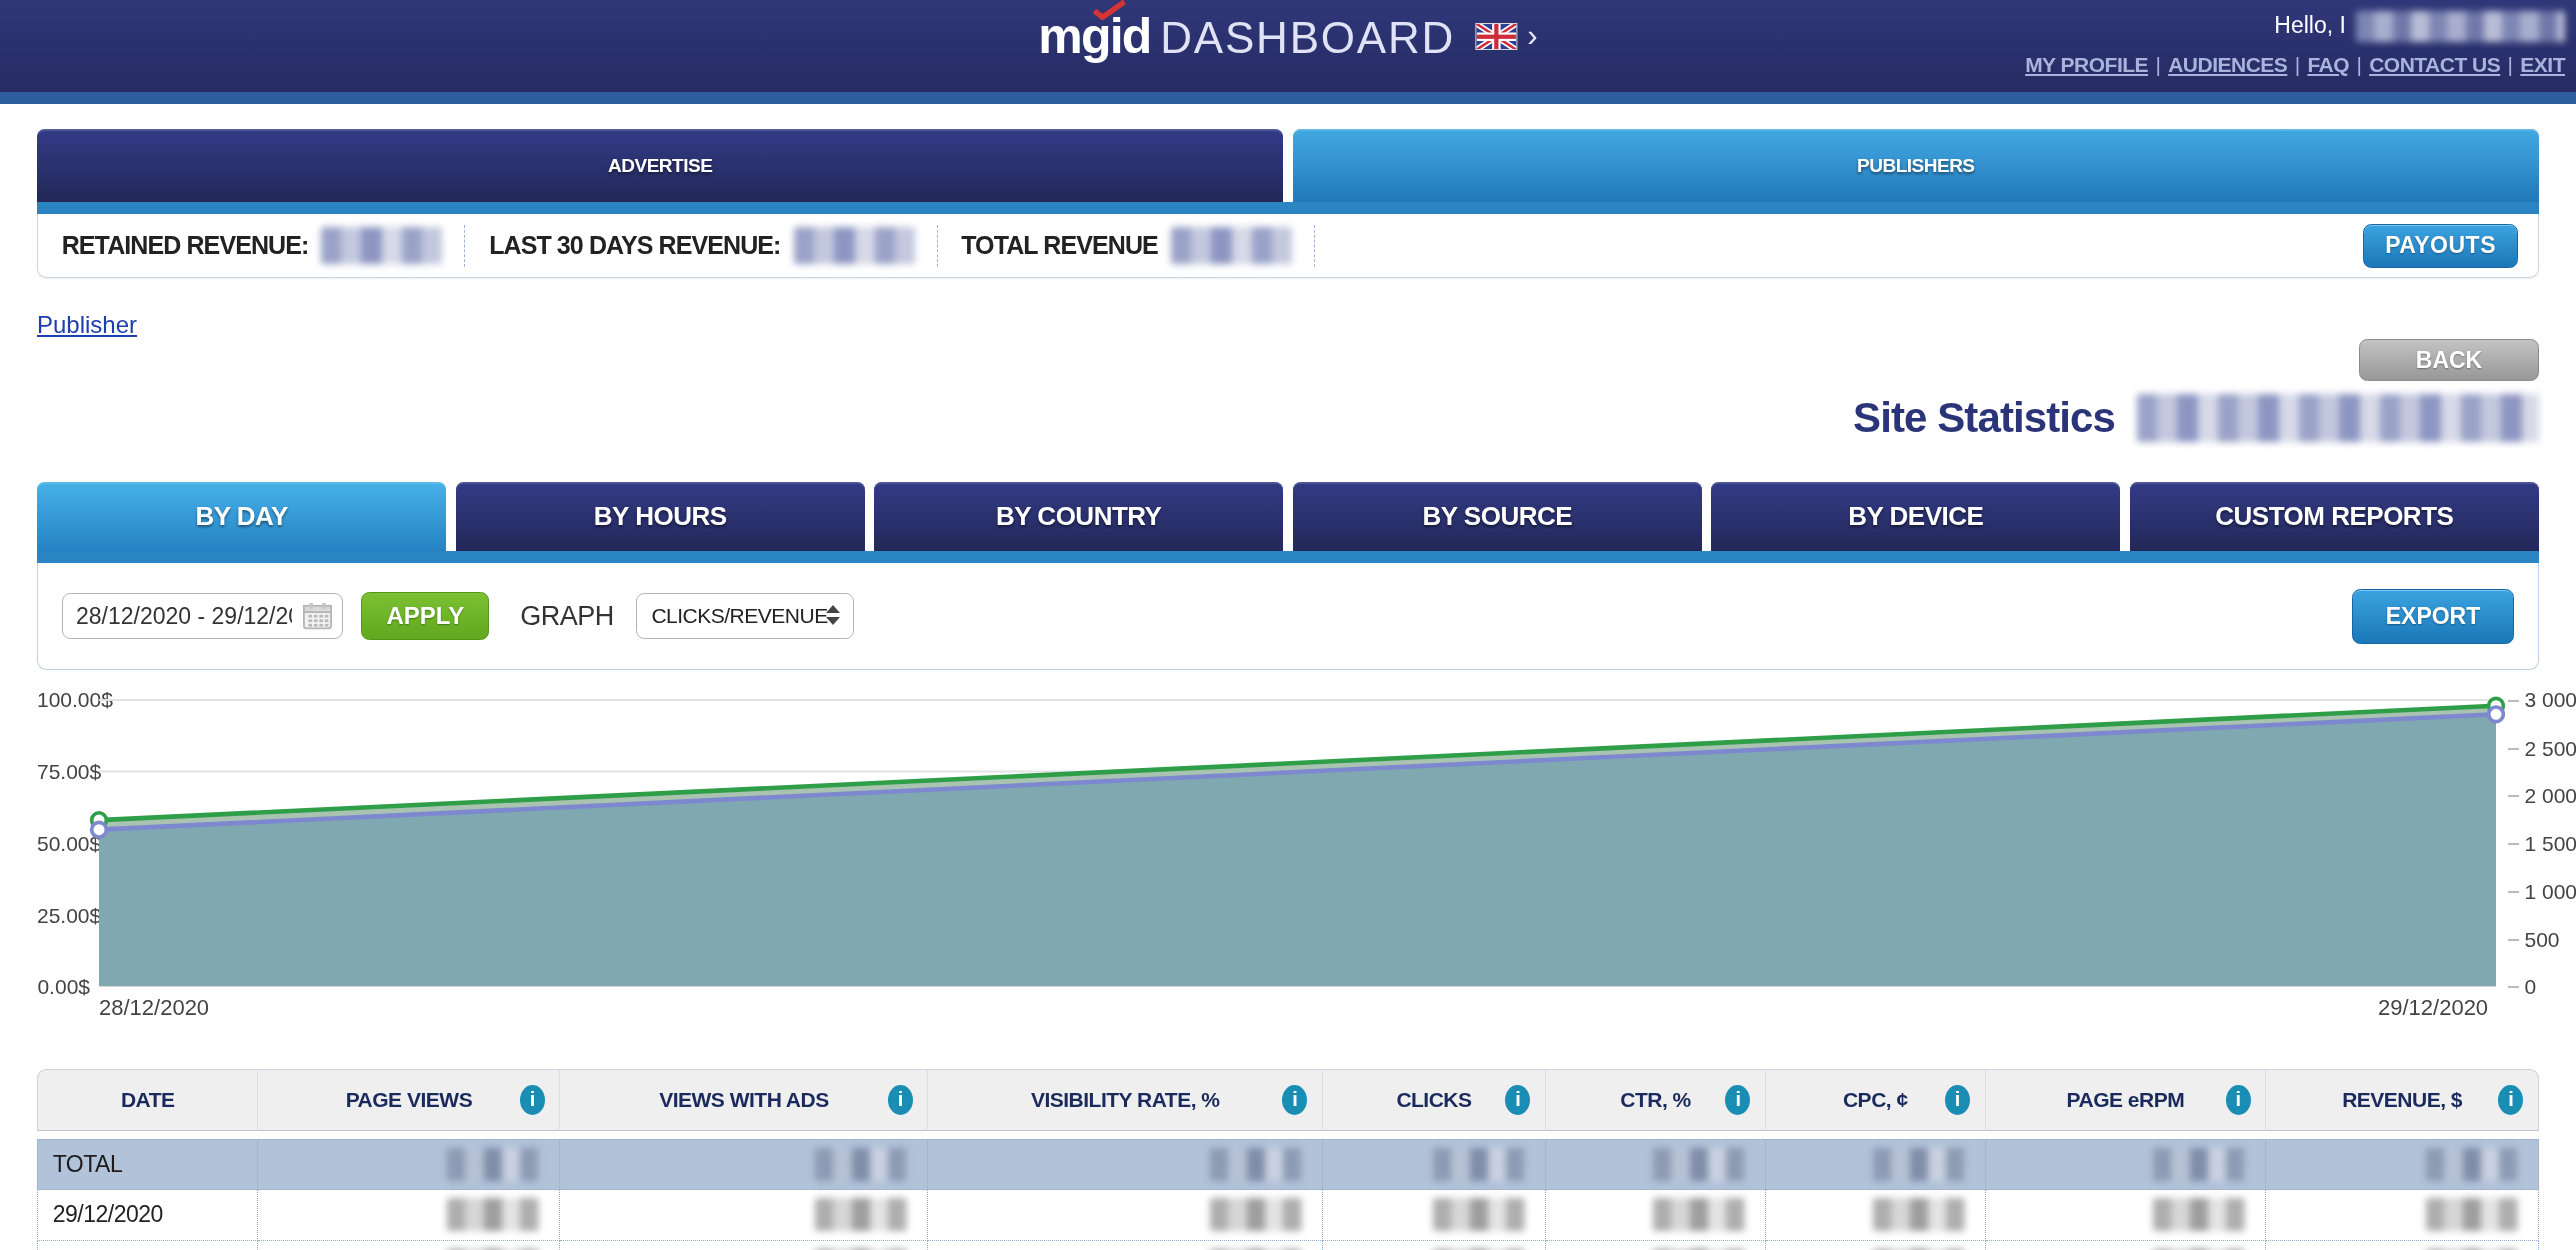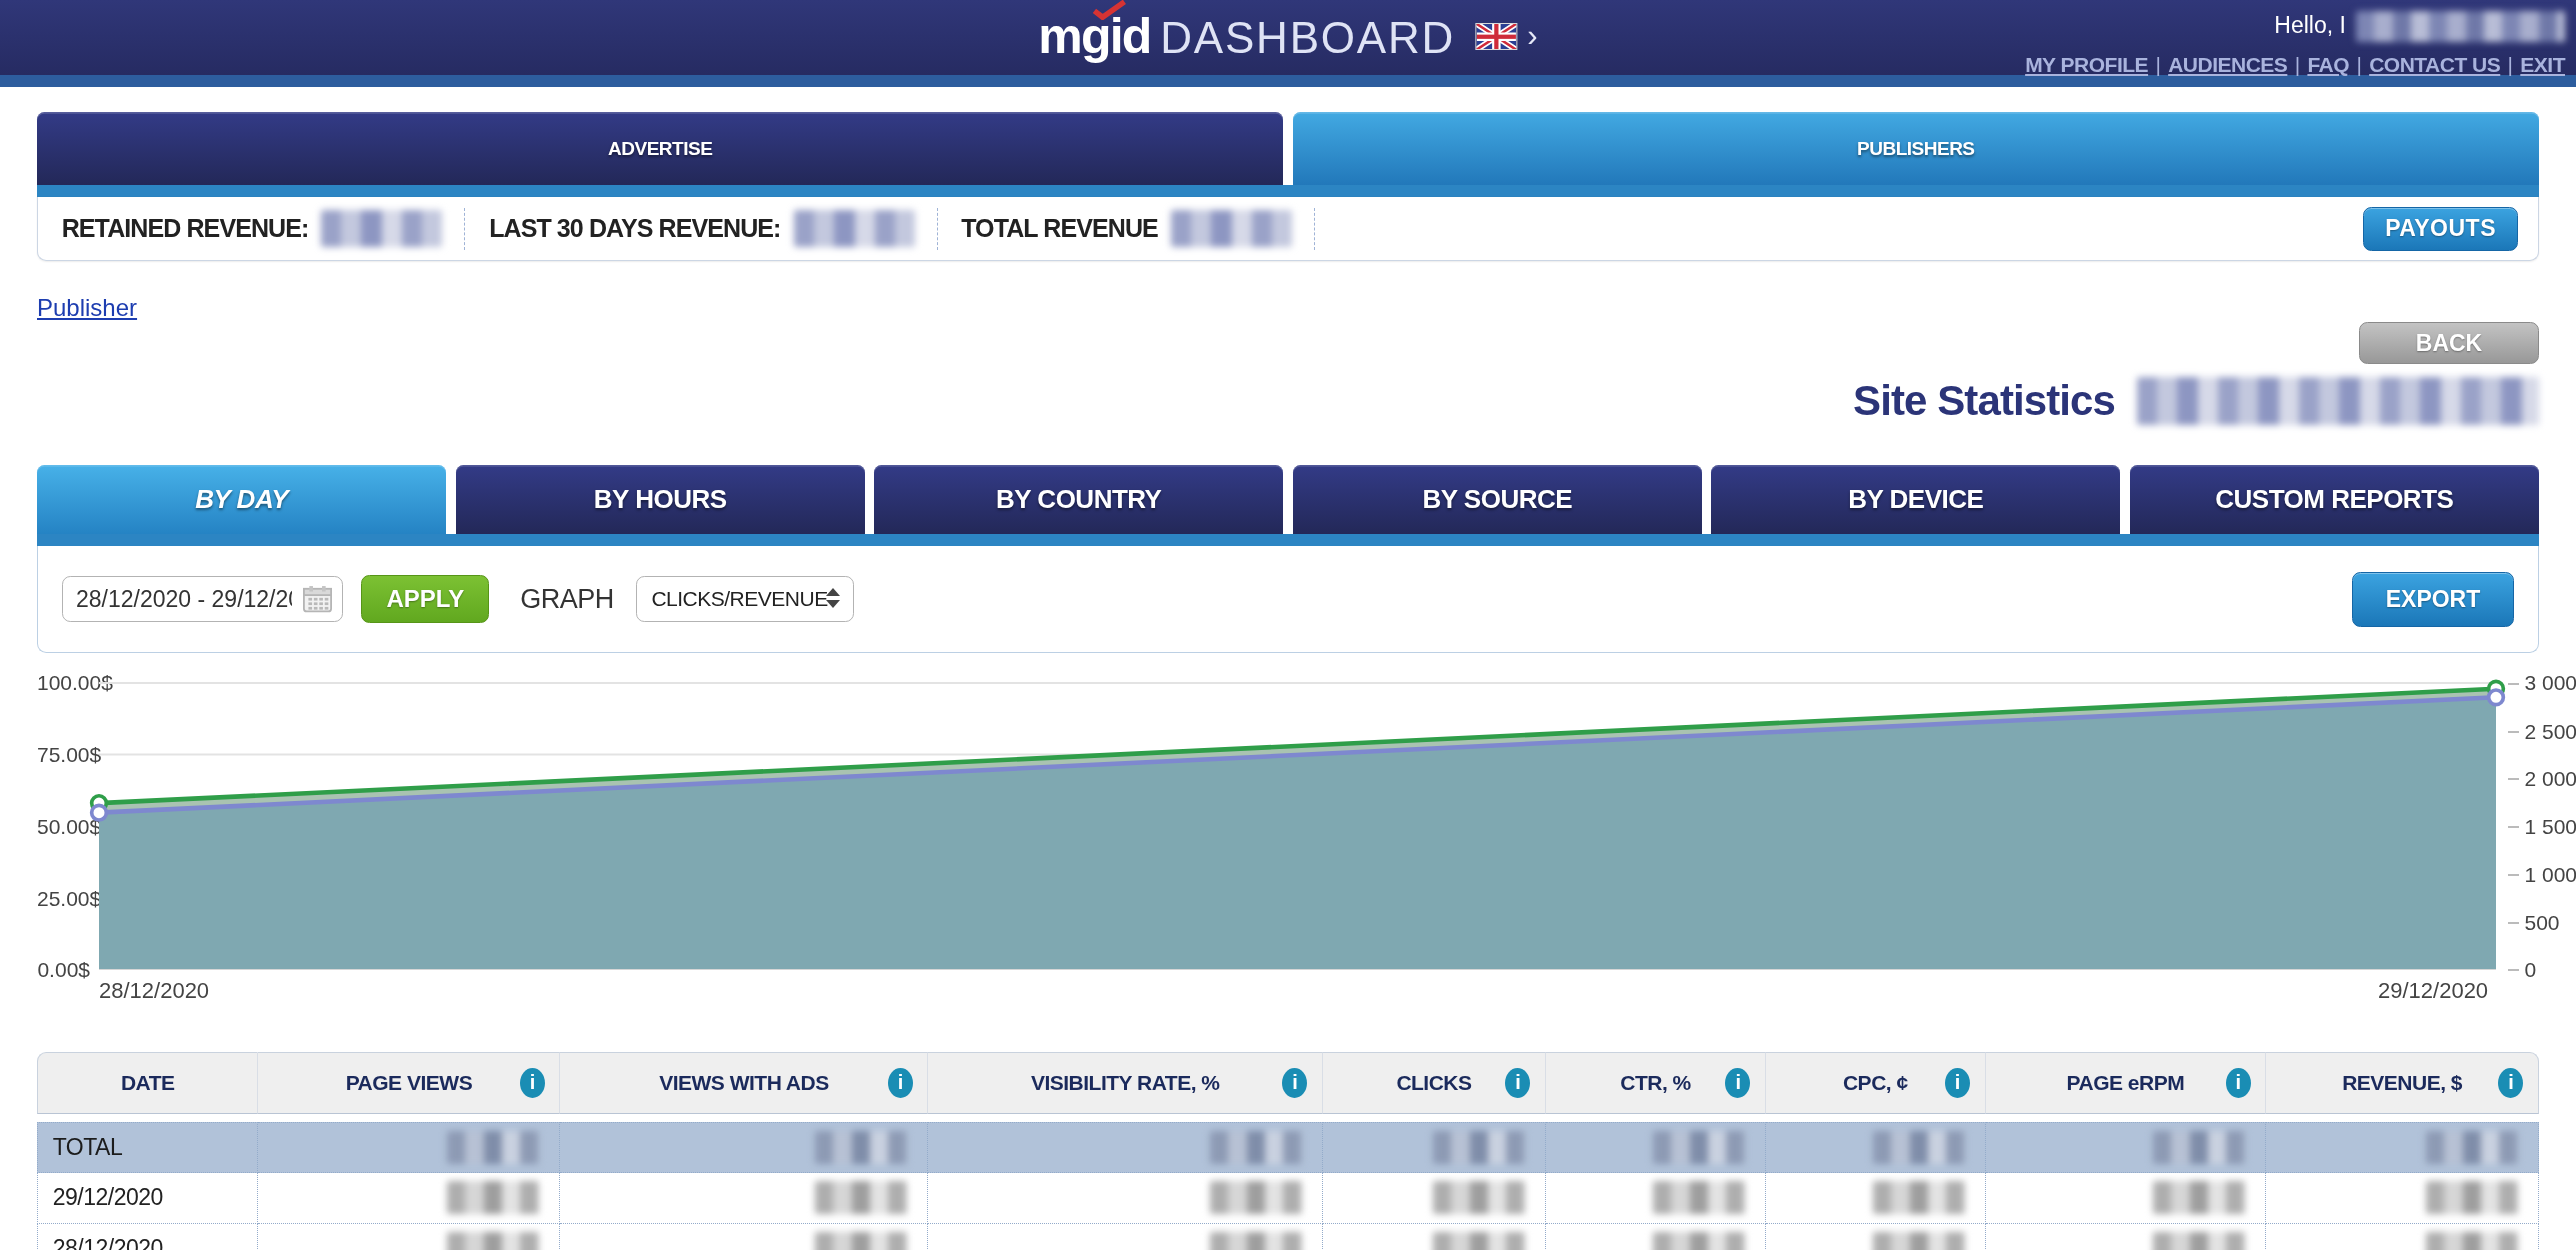--- a/index.html
+++ b/index.html
@@ -1,20 +1,20 @@
 <!DOCTYPE html>
 <html style="font-size:14.7px"><head>
 <meta charset="utf-8">
 <style>
   * { box-sizing: border-box; margin: 0; padding: 0; }
   html,body { width:2576px; height:1250px; background:#fff; font-family:"Liberation Sans",sans-serif; overflow:hidden; }
   .cond { letter-spacing:-0.5px; }
 
   
-  .topbar { position:relative; height:75px; background:linear-gradient(#303779,#262b62); }
+  .topbar { position:relative; height:92px; background:linear-gradient(#303779,#262b62); }
   .topbar-strip { height:12px; background:#2d5d9e; }
   .logo { position:absolute; left:50%; top:7.3px; transform:translateX(-50%); white-space:nowrap; }
   .logo-brand { position:relative; font-size:50px; font-weight:bold; color:#fff; letter-spacing:-1.8px; }
   .logo-check { position:absolute; top:-7.3px; left:53px; }
   .logo-suffix { font-size:44px; font-weight:300; color:#dfe3f5; letter-spacing:1.8px; margin-left:5.5px; }
   .flag-wrap { display:inline-block; vertical-align:13px; margin-left:16.5px; cursor:pointer; }
   .flag { border:1.8px solid #d9d9d9; display:inline-block; vertical-align:middle; }
   .flag-chevron { color:#e6e9f8; font-size:31px; vertical-align:middle; margin-left:5.5px; }
   .greeting { position:absolute; top:11px; right:11px; color:#fff; font-size:23px; }
   .nav-links { position:absolute; top:53px; right:11px; font-size:21px; }
@@ -58,21 +58,21 @@
   .title-row { display:flex; align-items:center; gap:22px; margin-top:13px;justify-content:flex-end; }
   .page-title { color:#2b3478; font-size:42px; font-weight:bold; letter-spacing:-0.9px; }
   .site-name { width:402px; height:48px; }
 
   
   .report-tabs { display:flex; gap:9.2px; margin-top:40px; height:69px; }
   .report-tab { flex:1; display:flex; align-items:center; justify-content:center; border-radius:7.3px 7.3px 0 0;
                 font-size:26px; font-weight:bold; color:#fff; letter-spacing:-0.5px; cursor:pointer;
                 background:linear-gradient(#333b87,#232858); text-shadow:0 1.8px 2.8px rgba(0,0,0,.45);
                 box-shadow:inset 0 1.8px 0 rgba(255,255,255,.15); }
-  .report-tab.active { background:linear-gradient(#47b1e8,#2583c4);font-style:italic; }
+  .report-tab.active { background:linear-gradient(#47b1e8,#2583c4); }
 
   
   .filter-panel { display:flex; align-items:center; background:#fff; border:0.9px solid #bcd0e4; border-top:none;
                   border-radius:0 0 9.2px 9.2px; height:107px; padding:0 24px; }
   .date-wrap { position:relative; }
   .date-input { width:281px; height:46px; border:0.9px solid #b3b3b3; border-radius:8.3px; font-size:23px; color:#333;
                 padding:0 50px 0 13px; font-family:"Liberation Sans",sans-serif; }
   .cal-icon { position:absolute; right:11px; top:9.2px; }
   .apply-btn { margin-left:18.4px; height:48px; padding:0 24px; font-size:24px;
                background:linear-gradient(#7cc133,#61a81f); border:0.9px solid #569517; }

